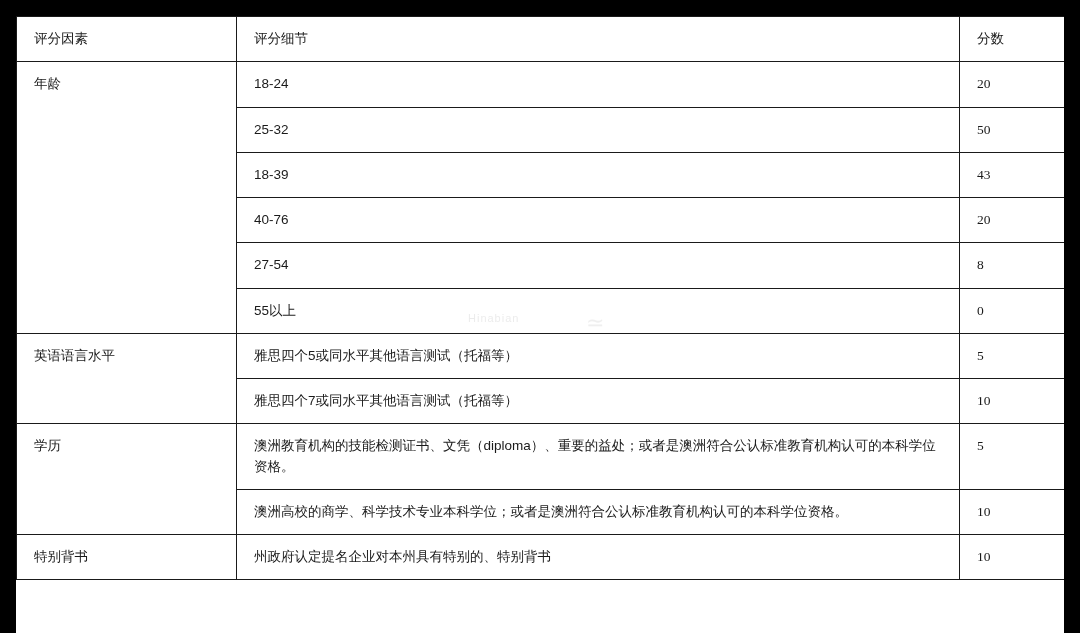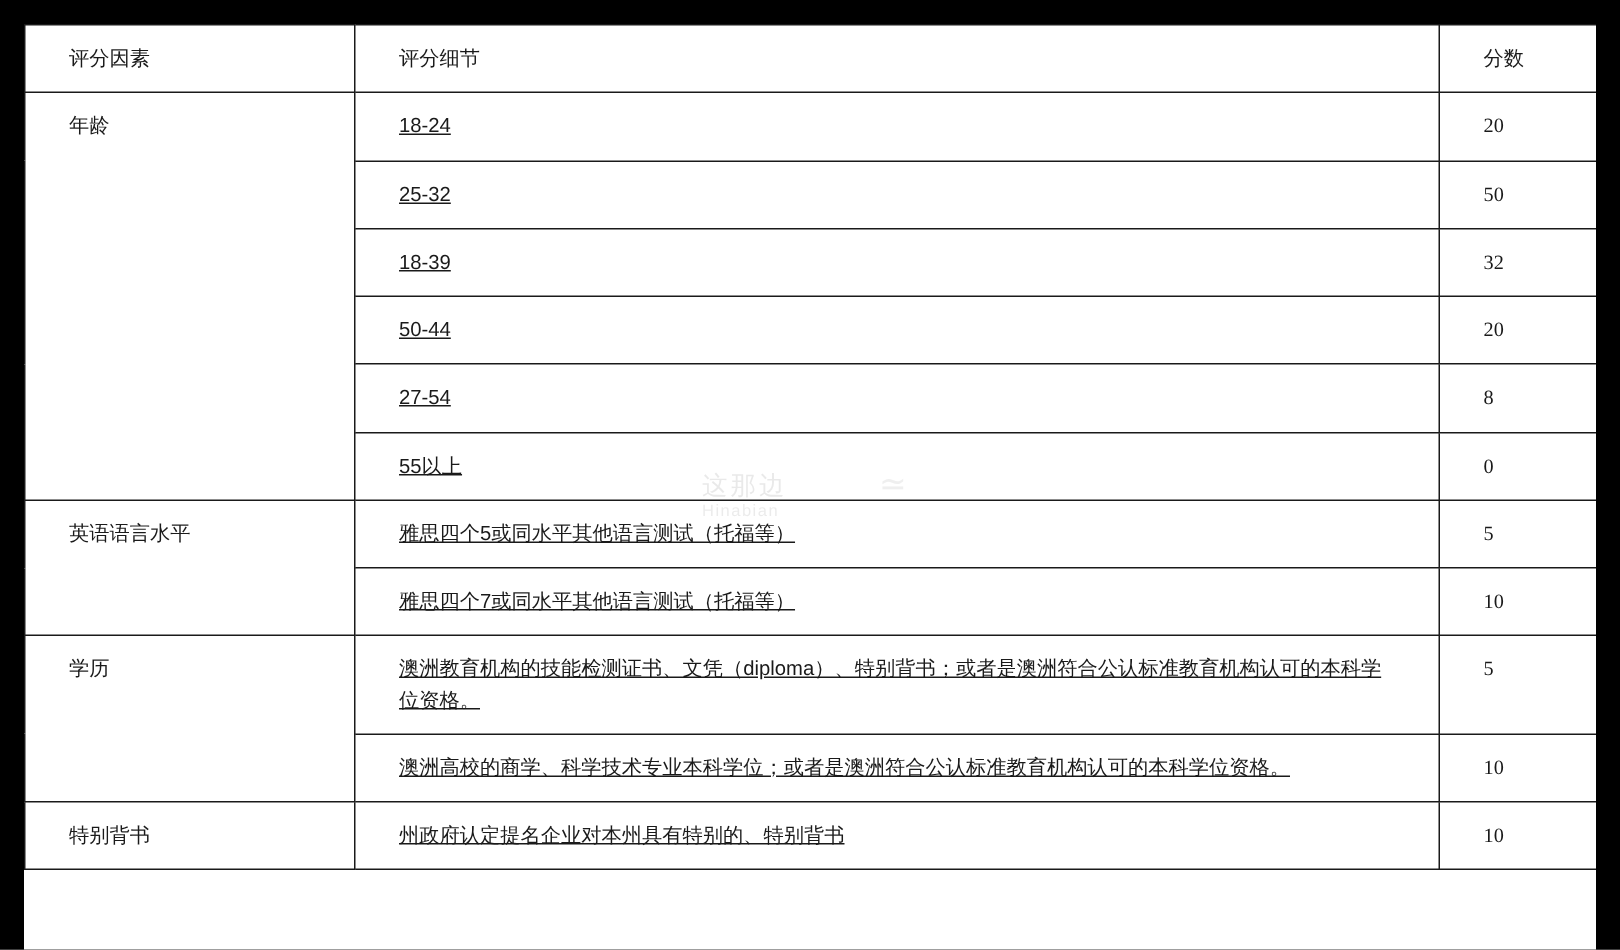--- a/index.html
+++ b/index.html
@@ -23,42 +23,41 @@
     overflow: hidden;
   }
   table.score-table {
     border-collapse: collapse;
     width: 1048px;
     table-layout: fixed;
     background: #ffffff;
   }
   table.score-table td, table.score-table th {
     border: 1px solid #1a1a1a;
-    padding: 12px 29px;
+    padding: 12px 17px;
     font-size: 13.5px;
     line-height: 1.5;
     color: #1a1a1a;
     text-align: left;
     vertical-align: top;
     font-weight: normal;
     background: #ffffff;
   }
   table.score-table th {
     font-size: 13.5px;
   }
   col.c-factor { width: 220px; }
   col.c-detail { width: 723px; }
   col.c-score { width: 105px; }
 
   td.factor-cell {
     vertical-align: top;
   }
   td.detail-cell {
     vertical-align: top;
-    text-decoration: underline;
   }
   td.score-cell {
     vertical-align: top;
     font-family: Liberation Serif, serif;
   }
   .watermark {
     position: absolute;
     left: 452px;
     top: 296px;
     width: 170px;
@@ -112,24 +111,24 @@
         <td class="factor-cell" rowspan="6">年龄</td>
         <td class="detail-cell">18-24</td>
         <td class="score-cell">20</td>
       </tr>
       <tr>
         <td class="detail-cell">25-32</td>
         <td class="score-cell">50</td>
       </tr>
       <tr>
         <td class="detail-cell">18-39</td>
-        <td class="score-cell">32</td>
+        <td class="score-cell">43</td>
       </tr>
       <tr>
-        <td class="detail-cell">50-44</td>
+        <td class="detail-cell">40-76</td>
         <td class="score-cell">20</td>
       </tr>
       <tr>
         <td class="detail-cell">27-54</td>
         <td class="score-cell">8</td>
       </tr>
       <tr>
         <td class="detail-cell">55以上</td>
         <td class="score-cell">0</td>
       </tr>
@@ -139,36 +138,35 @@
         <td class="detail-cell">雅思四个5或同水平其他语言测试（托福等）</td>
         <td class="score-cell">5</td>
       </tr>
       <tr>
         <td class="detail-cell">雅思四个7或同水平其他语言测试（托福等）</td>
         <td class="score-cell">10</td>
       </tr>
 
       <tr>
         <td class="factor-cell" rowspan="2">学历</td>
-        <td class="detail-cell">澳洲教育机构的技能检测证书、文凭（diploma）、特别背书；或者是澳洲符合公认标准教育机构认可的本科学位资格。</td>
+        <td class="detail-cell">澳洲教育机构的技能检测证书、文凭（diploma）、重要的益处；或者是澳洲符合公认标准教育机构认可的本科学位资格。</td>
         <td class="score-cell">5</td>
       </tr>
       <tr>
         <td class="detail-cell">澳洲高校的商学、科学技术专业本科学位；或者是澳洲符合公认标准教育机构认可的本科学位资格。</td>
         <td class="score-cell">10</td>
       </tr>
 
       <tr>
         <td class="factor-cell">特别背书</td>
         <td class="detail-cell">州政府认定提名企业对本州具有特别的、特别背书</td>
         <td class="score-cell">10</td>
       </tr>
 
     </tbody>
   </table>
 
   <div class="watermark">
-    <div class="wm-line1">这那边</div>
     <div class="wm-line2">Hinabian</div>
     <div class="wm-mark">≃</div>
   </div>
 
 </div>
 
 </body></html>

